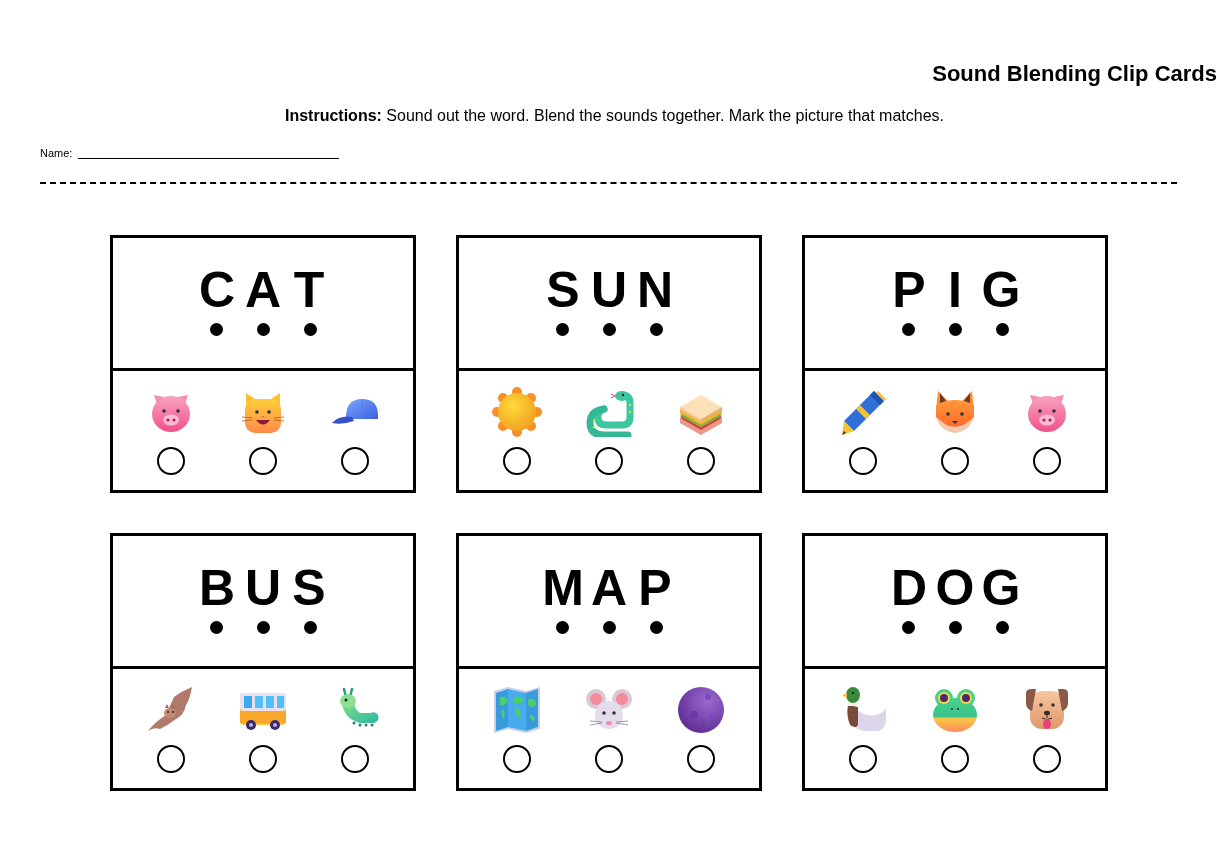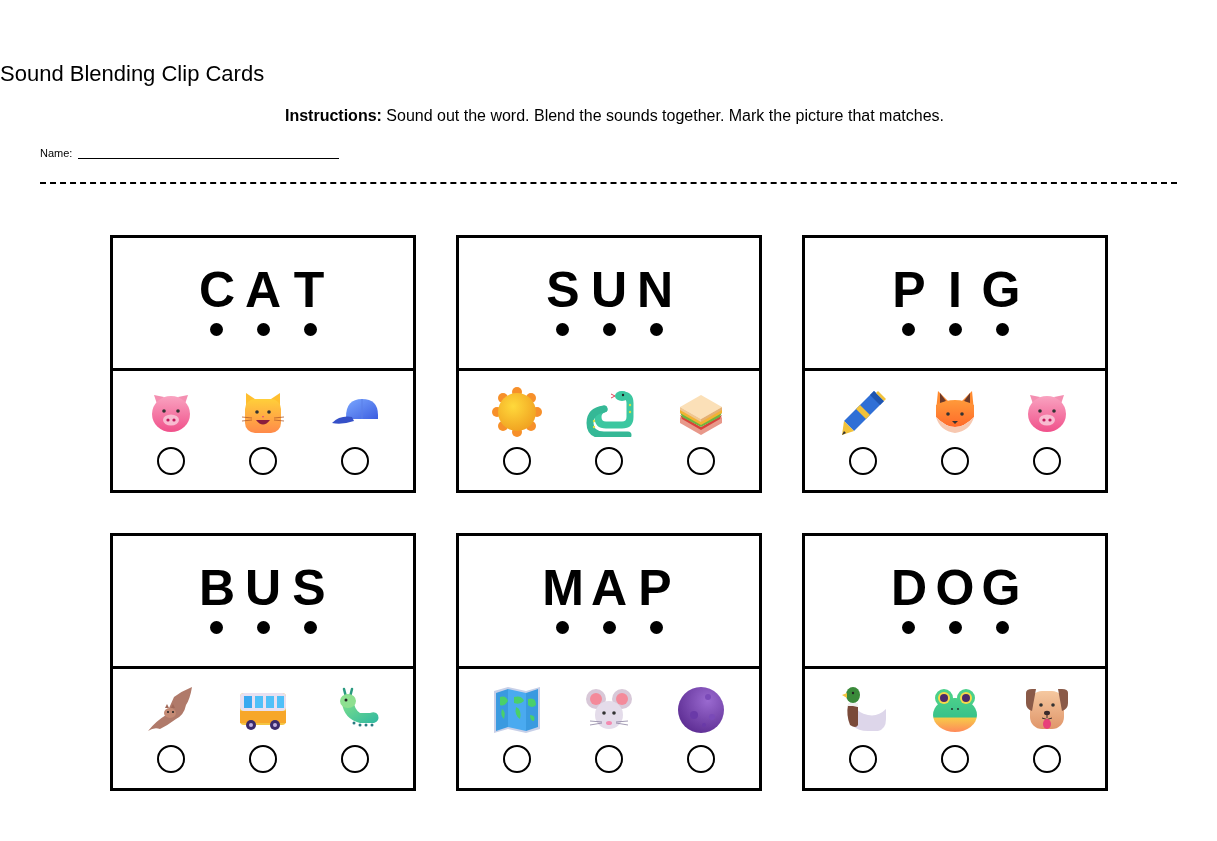--- a/index.html
+++ b/index.html
@@ -12,23 +12,23 @@
     body {
       position: relative;
       font-family: "Liberation Sans", sans-serif;
       color: #000;
     }
     .title {
       position: absolute;
       top: 61px;
       left: 0;
       width: 1217px;
-      text-align: left;
+      text-align: right;
       font-size: 22px;
-      font-weight: normal;
+      font-weight: bold;
     }
     .instructions {
       position: absolute;
       top: 107px;
       left: 6px;
       width: 1217px;
       text-align: center;
       font-size: 16px;
     }
     .instructions b { font-weight: bold; }

